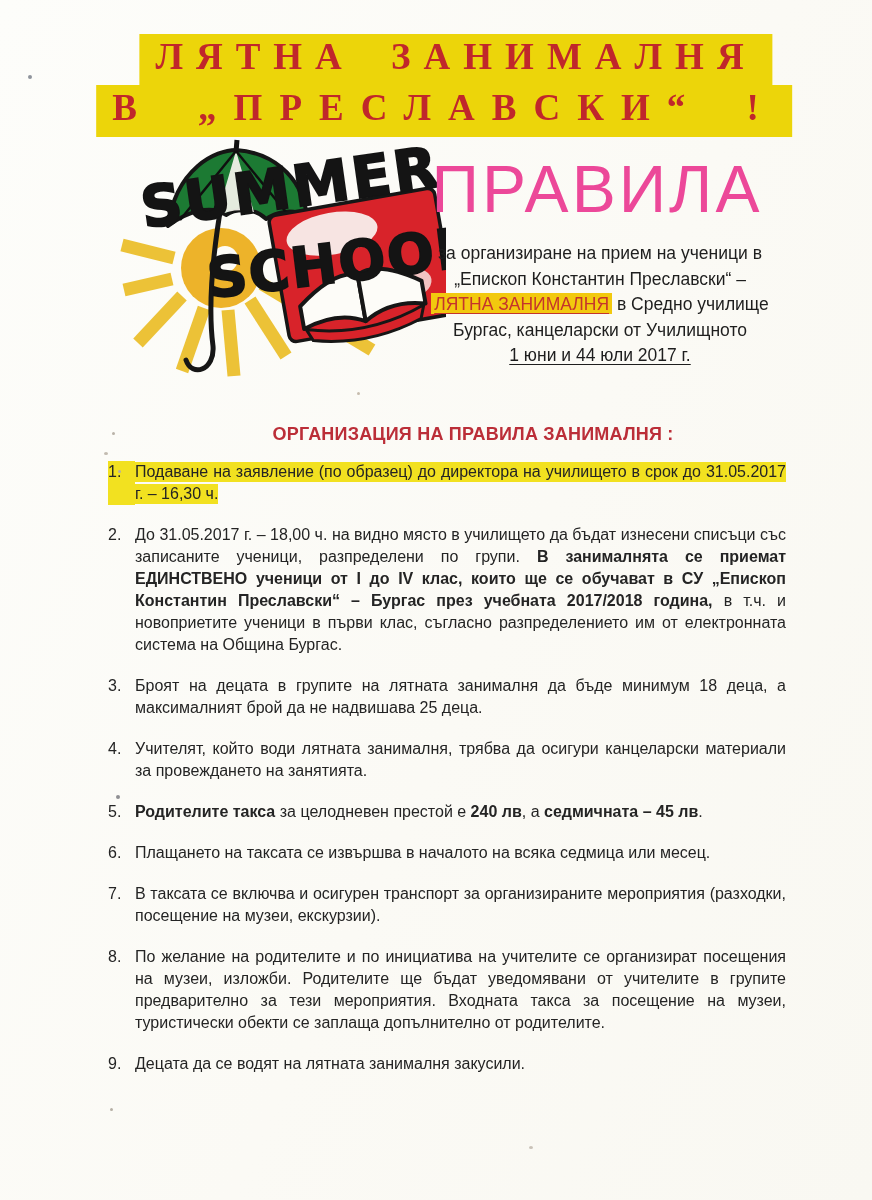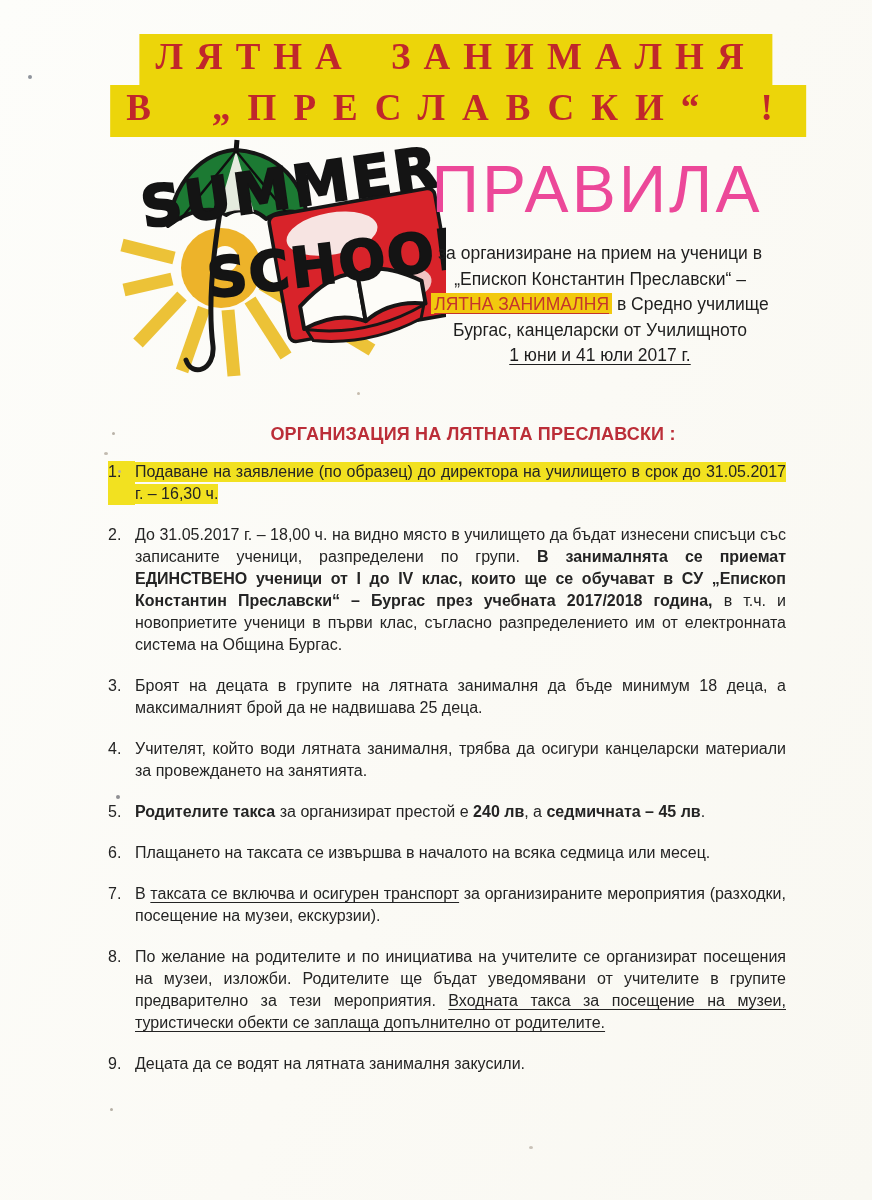--- a/index.html
+++ b/index.html
@@ -12,21 +12,21 @@
   .page{position:relative;width:872px;height:907px;}
 
   
   .title-line{
     position:absolute;transform:translateX(-50%);
     font-family:"Liberation Serif",serif;font-weight:700;
     font-size:37px;color:#c0272b;background:#ecd50a;
     padding:4px 16px 9px 16px;white-space:nowrap;line-height:1.05;
   }
   .title-line.l1{top:34px;left:456px;letter-spacing:13px;word-spacing:14px;}
-  .title-line.l2{top:85px;left:458px;letter-spacing:17px;word-spacing:18px;}
+  .title-line.l2{top:85px;left:444px;letter-spacing:17px;word-spacing:18px;}
 
   
   .logo{position:absolute;left:116px;top:138px;width:330px;height:265px;}
 
   
   .pravila{
     position:absolute;top:156px;left:597px;transform:translateX(-50%);
     font-size:66px;color:#ec4899;letter-spacing:3px;white-space:nowrap;line-height:1;text-align:center;
   }
   .intro{
@@ -43,21 +43,21 @@
     position:absolute;top:424px;left:473px;transform:translateX(-50%);
     font-size:18px;font-weight:700;color:#bb2e38;white-space:nowrap;letter-spacing:.2px;
   }
 
   
   .list{position:absolute;top:461px;left:108px;width:678px;}
   .item{display:flex;margin-bottom:19px;font-size:16px;line-height:22px;color:#242424;}
   .item .num{flex:0 0 27px;width:27px;}
   .item .body{flex:1;text-align:justify;}
   .item .b{font-weight:700;}
-  .item .u{text-decoration:underline;text-underline-offset:3px;margin-top:8px;}
+  .item .u{text-underline-offset:3px;margin-top:8px;}
   .hl-item .num,.hl-item .body span{background:#f2e120;}
   .hl-item .body span{box-decoration-break:clone;-webkit-box-decoration-break:clone;padding:1px 0 2px 0;}
 
   
   .speck{position:absolute;border-radius:50%;}
 </style>
 </head>
 <body>
 
 <div class="page">
@@ -102,45 +102,45 @@
     <text x="94" y="160" transform="rotate(-7 94 160)" style="font-family:&quot;DejaVu Sans&quot;,sans-serif;font-weight:bold;font-size:55px;letter-spacing:2px;fill:#141414;stroke:#141414;stroke-width:2;paint-order:stroke;">SCHOOL</text>
   </svg>
 
   <div class="pravila">ПРАВИЛА</div>
 
   <div class="intro" id="intro">
       <div class="intro-line"><span>за организиране на прием на ученици в</span></div>
       <div class="intro-line"><span>„Епископ Константин Преславски“ –</span></div>
       <div class="intro-line"><span class="u red hl">ЛЯТНА ЗАНИМАЛНЯ</span><span> в Средно училище</span></div>
       <div class="intro-line"><span>Бургас, канцеларски от Училищното</span></div>
-      <div class="intro-line"><span class="u">1 юни и 41 юли 2017 г.</span></div>
+      <div class="intro-line"><span class="u">1 юни и 44 юли 2017 г.</span></div>
     </div>
 
-  <div class="section-heading">ОРГАНИЗАЦИЯ НА ЛЯТНАТА ПРЕСЛАВСКИ :</div>
+  <div class="section-heading">ОРГАНИЗАЦИЯ НА ПРАВИЛА ЗАНИМАЛНЯ :</div>
 
   <div class="list" id="list">
       <div class="item hl-item">
         <span class="num">1.</span>
         <div class="body"><span>Подаване на заявление  (по образец) до директора на училището в срок до  31.05.2017 г. – 16,30 ч.</span></div>
       </div>
       <div class="item">
         <span class="num">2.</span>
         <div class="body"><span>До 31.05.2017 г. – 18,00 ч. на видно място в училището да бъдат изнесени списъци със записаните ученици, разпределени по групи. </span><span class="b">В занималнята се приемат ЕДИНСТВЕНО ученици от I до IV клас, които ще се обучават в СУ „Епископ Константин Преславски“ – Бургас през учебната 2017/2018 година,</span><span> в т.ч. и новоприетите ученици в първи клас, съгласно разпределението им от електронната система на Община Бургас.</span></div>
       </div>
       <div class="item">
         <span class="num">3.</span>
         <div class="body"><span>Броят на децата в групите на лятната занималня да бъде минимум 18 деца, а максималният брой да не надвишава  25 деца.</span></div>
       </div>
       <div class="item">
         <span class="num">4.</span>
         <div class="body"><span>Учителят, който води лятната занималня, трябва да  осигури  канцеларски материали за провеждането на занятията.</span></div>
       </div>
       <div class="item">
         <span class="num">5.</span>
-        <div class="body"><span class="b">Родителите такса</span><span> за организират престой е </span><span class="b">240 лв</span><span>, а </span><span class="b">седмичната – 45 лв</span><span>.</span></div>
+        <div class="body"><span class="b">Родителите такса</span><span> за целодневен престой е </span><span class="b">240 лв</span><span>, а </span><span class="b">седмичната – 45 лв</span><span>.</span></div>
       </div>
       <div class="item">
         <span class="num">6.</span>
         <div class="body"><span>Плащането на таксата се извършва в началото на всяка седмица или месец.</span></div>
       </div>
       <div class="item">
         <span class="num">7.</span>
         <div class="body"><span>В </span><span class="u">таксата се включва и осигурен транспорт</span><span> за организираните  мероприятия (разходки, посещение на музеи, екскурзии).</span></div>
       </div>
       <div class="item">

